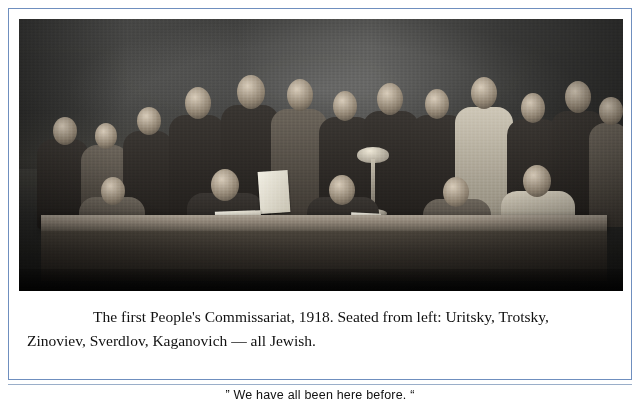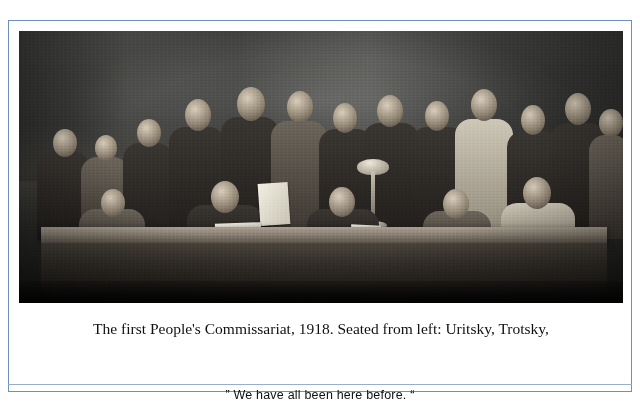--- a/index.html
+++ b/index.html
@@ -16,21 +16,21 @@
   .page {
     position: relative;
     width: 640px;
     height: 412px;
     background: #ffffff;
     box-sizing: border-box;
   }
   .figure-block {
     position: absolute;
     left: 8px;
-    top: 20px;
+    top: 8px;
     width: 624px;
     height: 372px;
     border: 1px solid #6f8fbf;
     background: #ffffff;
     box-sizing: border-box;
   }
   .photo-wrap {
     position: absolute;
     left: 10px;
     top: 10px;
@@ -252,20 +252,21 @@
       <div class="table-front"></div>
       <div class="table-body"></div>
       <div class="table-shadow"></div>
 
       <div class="grain"></div>
       <div class="vignette"></div>
     </div>
 
     <div class="caption">
       <span class="line1">The first People's Commissariat, 1918. Seated from left: Uritsky, Trotsky,</span>
+      <span class="line2">Zinoviev, Sverdlov, Kaganovich — all Jewish.</span>
     </div>
   </div>
 
   <div class="quote-bar">
     <span class="quote-text">” We have all been here before. “</span>
   </div>
 
 </div>
 
 </body></html>

